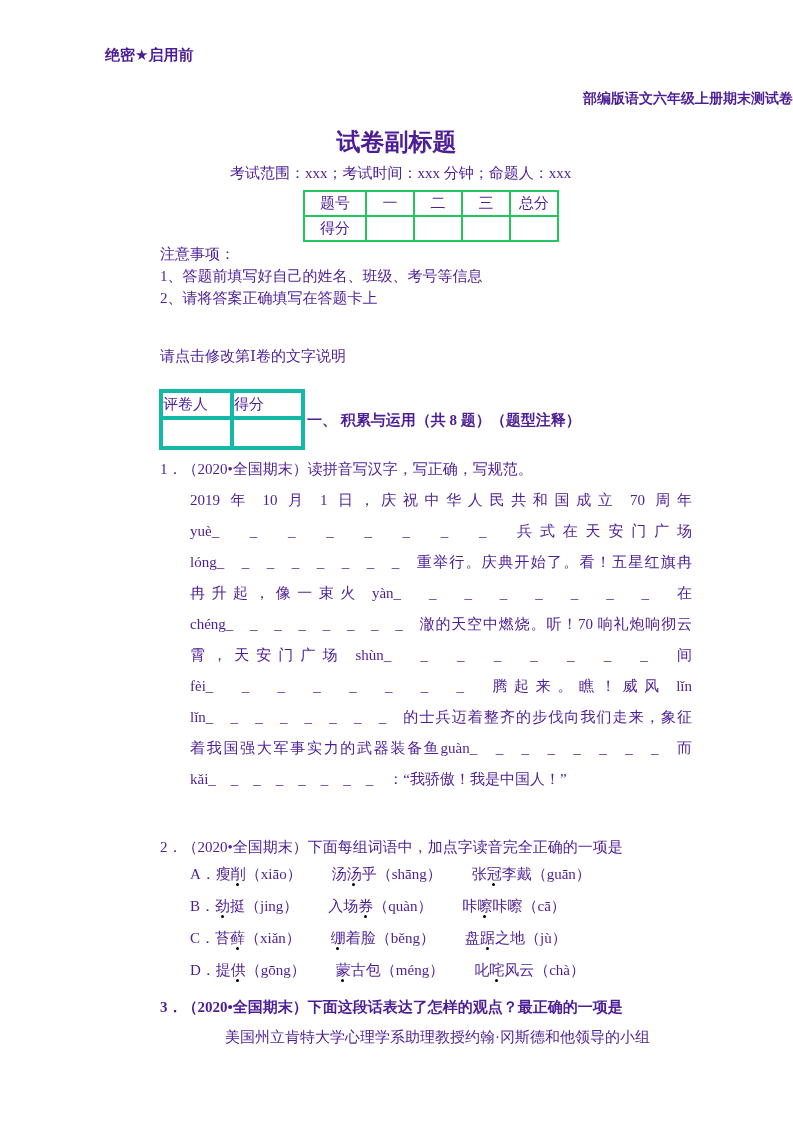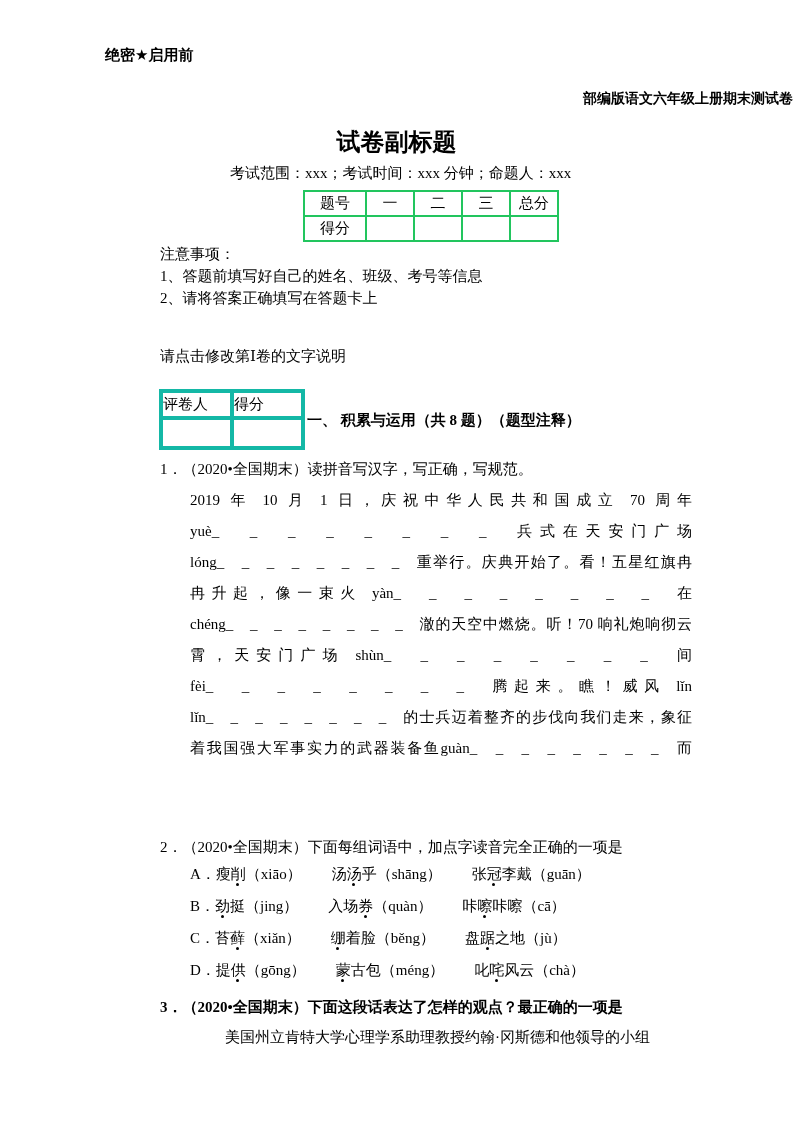--- a/index.html
+++ b/index.html
@@ -1,20 +1,20 @@
 <!DOCTYPE html>
 <html><head>
 <meta charset="utf-8">
 <style>
   * { box-sizing: border-box; }
   html, body { margin: 0; padding: 0; background: #ffffff; }
   .page {
     position: relative;
     width: 793px; height: 1122px;
-    background: #ffffff; color: #000000;
+    background: #ffffff; color: #4c1d95;
     font-family: "Liberation Serif", "DejaVu Serif", serif;
     font-size: 15px;
     overflow: hidden;
   }
   .secrecy {
     position: absolute; left: 105px; top: 46px;
     font-weight: 700; font-size: 15px;
     font-family: "Liberation Sans", "DejaVu Sans", sans-serif;
   }
   .title {
@@ -128,20 +128,21 @@
   <div class="q1-body" id="q1-body">
       <div class="jline">2019 年 10 月 1 日，庆祝中华人民共和国成立 70 周年</div>
       <div class="jline">yuè_　_　_　_　_　_　_　_　兵式在天安门广场</div>
       <div class="jline">lóng_　_　_　_　_　_　_　_　重举行。庆典开始了。看！五星红旗冉</div>
       <div class="jline">冉升起，像一束火 yàn_　_　_　_　_　_　_　_　在</div>
       <div class="jline">chéng_　_　_　_　_　_　_　_　澈的天空中燃烧。听！70 响礼炮响彻云</div>
       <div class="jline">霄，天安门广场 shùn_　_　_　_　_　_　_　_　间</div>
       <div class="jline">fèi_　_　_　_　_　_　_　_　腾起来。瞧！威风 lǐn</div>
       <div class="jline">lǐn_　_　_　_　_　_　_　_　的士兵迈着整齐的步伐向我们走来，象征</div>
       <div class="jline">着我国强大军事实力的武器装备鱼guàn_　_　_　_　_　_　_　_　而</div>
+      <div class="jline last">kǎi_　_　_　_　_　_　_　_　：“我骄傲！我是中国人！”</div>
     </div>
 
   <div class="q-stem q2-stem"><span>2．</span><span>（2020•全国期末）下面每组词语中，加点字读音完全正确的一项是</span></div>
   <div class="q2-options" id="q2-options">
       <div class="option-line">A．瘦<span class="dotted">削</span>（xiāo）　　汤<span class="dotted">汤</span>乎（shāng）　　张<span class="dotted">冠</span>李戴（guān）</div>
       <div class="option-line">B．<span class="dotted">劲</span>挺（jing）　　入场<span class="dotted">券</span>（quàn）　　咔<span class="dotted">嚓</span>咔嚓（cā）</div>
       <div class="option-line">C．苔<span class="dotted">藓</span>（xiǎn）　　<span class="dotted">绷</span>着脸（běng）　　盘<span class="dotted">踞</span>之地（jù）</div>
       <div class="option-line">D．提<span class="dotted">供</span>（gōng）　　<span class="dotted">蒙</span>古包（méng）　　叱<span class="dotted">咤</span>风云（chà）</div>
     </div>
 

